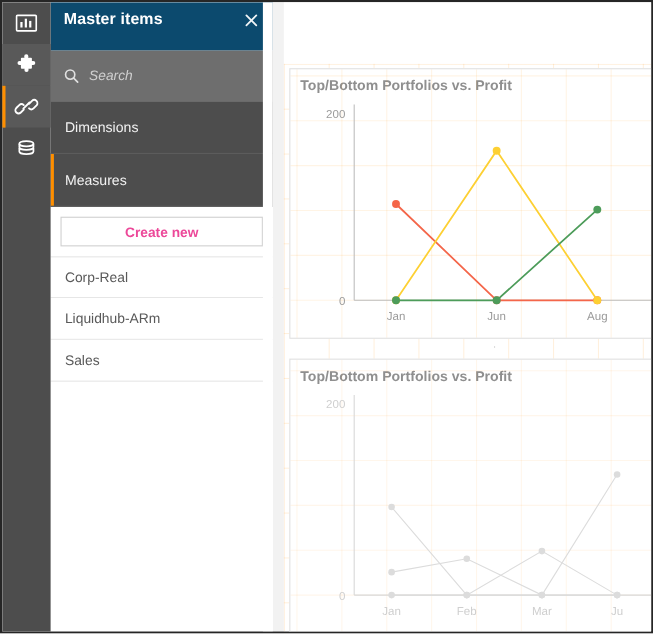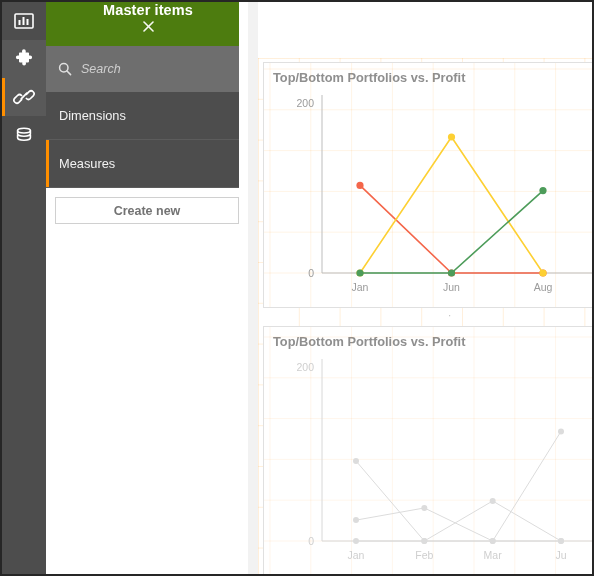--- a/index.html
+++ b/index.html
@@ -30,23 +30,23 @@
     position:absolute;left:0;top:0;width:3px;height:100%;background:#ff8f00;
   }
   .rail-btn svg{display:block;}
 
   
   .panel{
     position:absolute;left:44px;top:0;width:202px;height:572px;
     background:#ffffff;z-index:5;
   }
   .panel-head{
-    height:44px;background:#4d7c0f;color:#fff;
+    height:44px;background:#0c4a6e;color:#fff;
     display:flex;align-items:center;justify-content:space-between;
-    padding:0 10px 12px 12px;box-sizing:border-box;flex-direction:column;
+    padding:0 10px 12px 12px;box-sizing:border-box;
   }
   .panel-title{font-size:14.5px;font-weight:bold;letter-spacing:.1px;}
   .close-x{
     width:20px;height:20px;display:flex;align-items:center;justify-content:center;
     cursor:pointer;opacity:.95;
   }
   .search-row{
     height:46px;background:#6e6e6e;display:flex;align-items:center;
     padding:0 12px;box-sizing:border-box;
   }
@@ -60,21 +60,21 @@
   .tab{
     position:relative;height:48px;background:#4d4d4d;color:#f2f2f2;
     display:flex;align-items:center;padding-left:13px;box-sizing:border-box;
     font-size:12.8px;cursor:pointer;
     border-bottom:1px solid #5c5c5c;
   }
   .tab .sel{position:absolute;left:0;top:0;width:3px;height:100%;background:#ff8f00;}
   .create-wrap{padding:9px 9px 9px 9px;background:#fff;}
   .create-btn{
     width:100%;height:27px;border:1px solid #d0d0d0;background:#fff;
-    color:#737373;font-family:inherit;font-size:12.5px;font-weight:bold;
+    color:#ec4899;font-family:inherit;font-size:12.5px;font-weight:bold;
     cursor:pointer;box-sizing:border-box;
   }
   .mi{
     height:38px;display:flex;align-items:center;padding-left:13px;
     box-sizing:border-box;color:#595959;font-size:12.6px;
     border-bottom:1px solid #e6e6e6;cursor:pointer;background:#fff;
   }
   .mi:first-of-type{border-top:1px solid #e6e6e6;}
   .panel-scroll{
     position:absolute;right:0;top:0;width:9px;height:572px;background:#fff;
@@ -207,20 +207,31 @@
 
     <div class="tab">
       <span class="sel"></span>
       <span>Measures</span>
     </div>
 
     <div class="create-wrap">
       <button class="create-btn">Create new</button>
     </div>
 
+    <div>
+      <div class="mi">
+        <span>Corp-Real</span>
+      </div>
+      <div class="mi">
+        <span>Liquidhub-ARm</span>
+      </div>
+      <div class="mi">
+        <span>Sales</span>
+      </div>
+    </div>
 
     <div class="panel-scroll"></div>
   </div>
 
   <div class="sheet">
     <div class="sheet-inner">
 
 
       <div class="grid-bg"></div>
 

